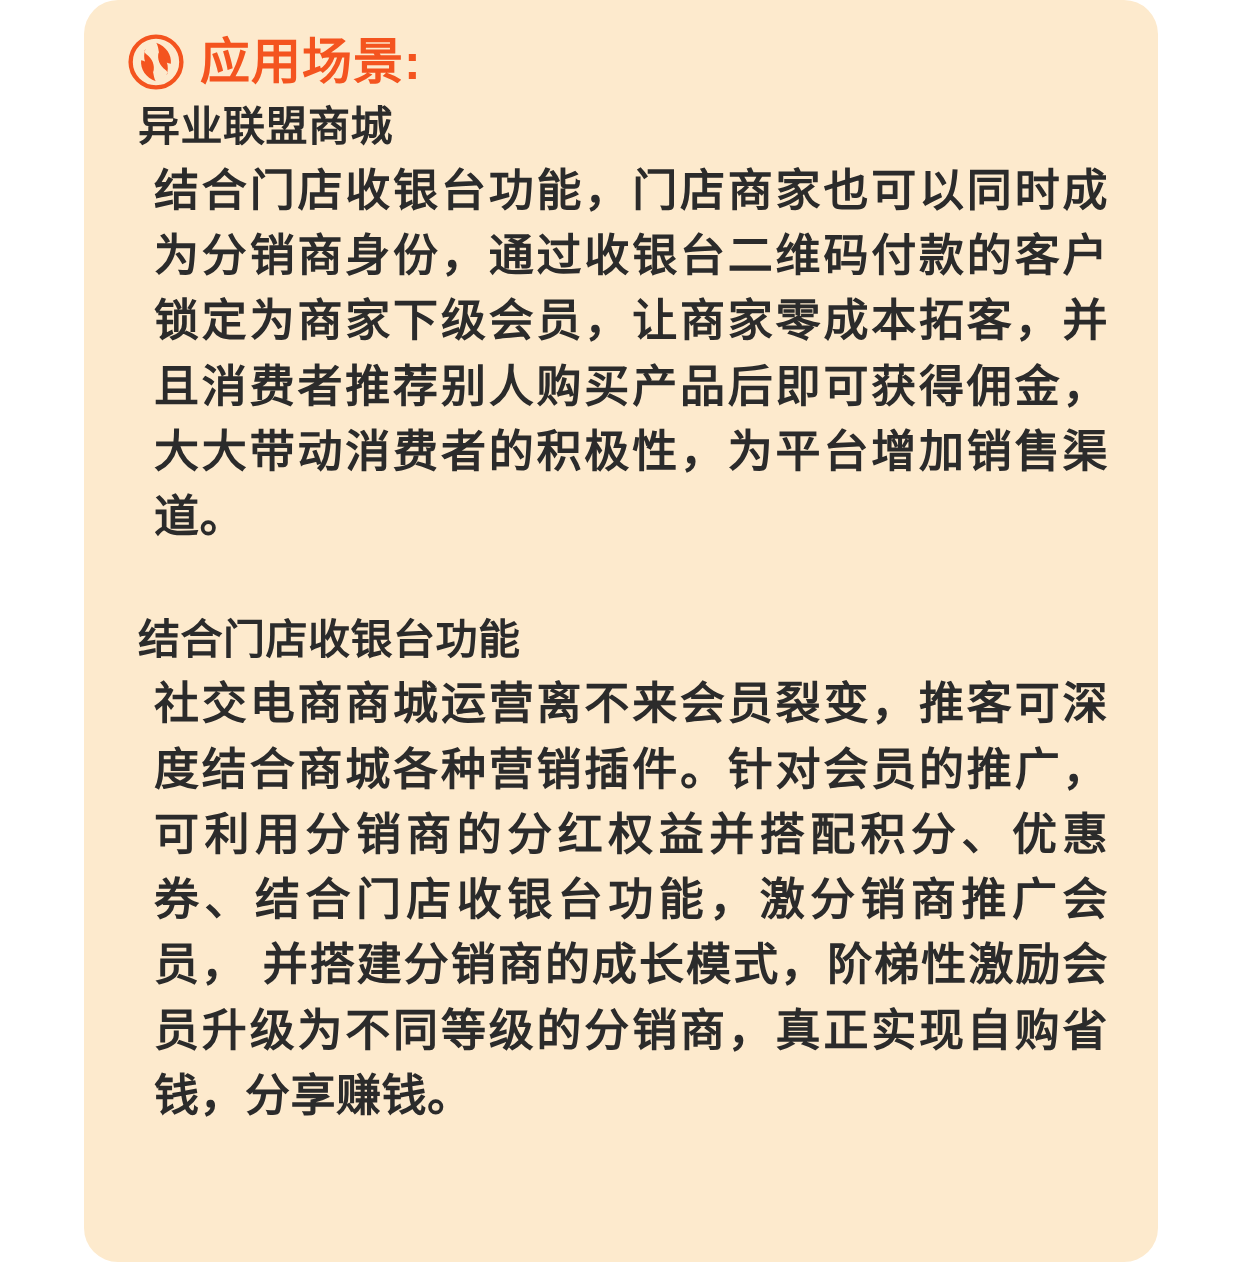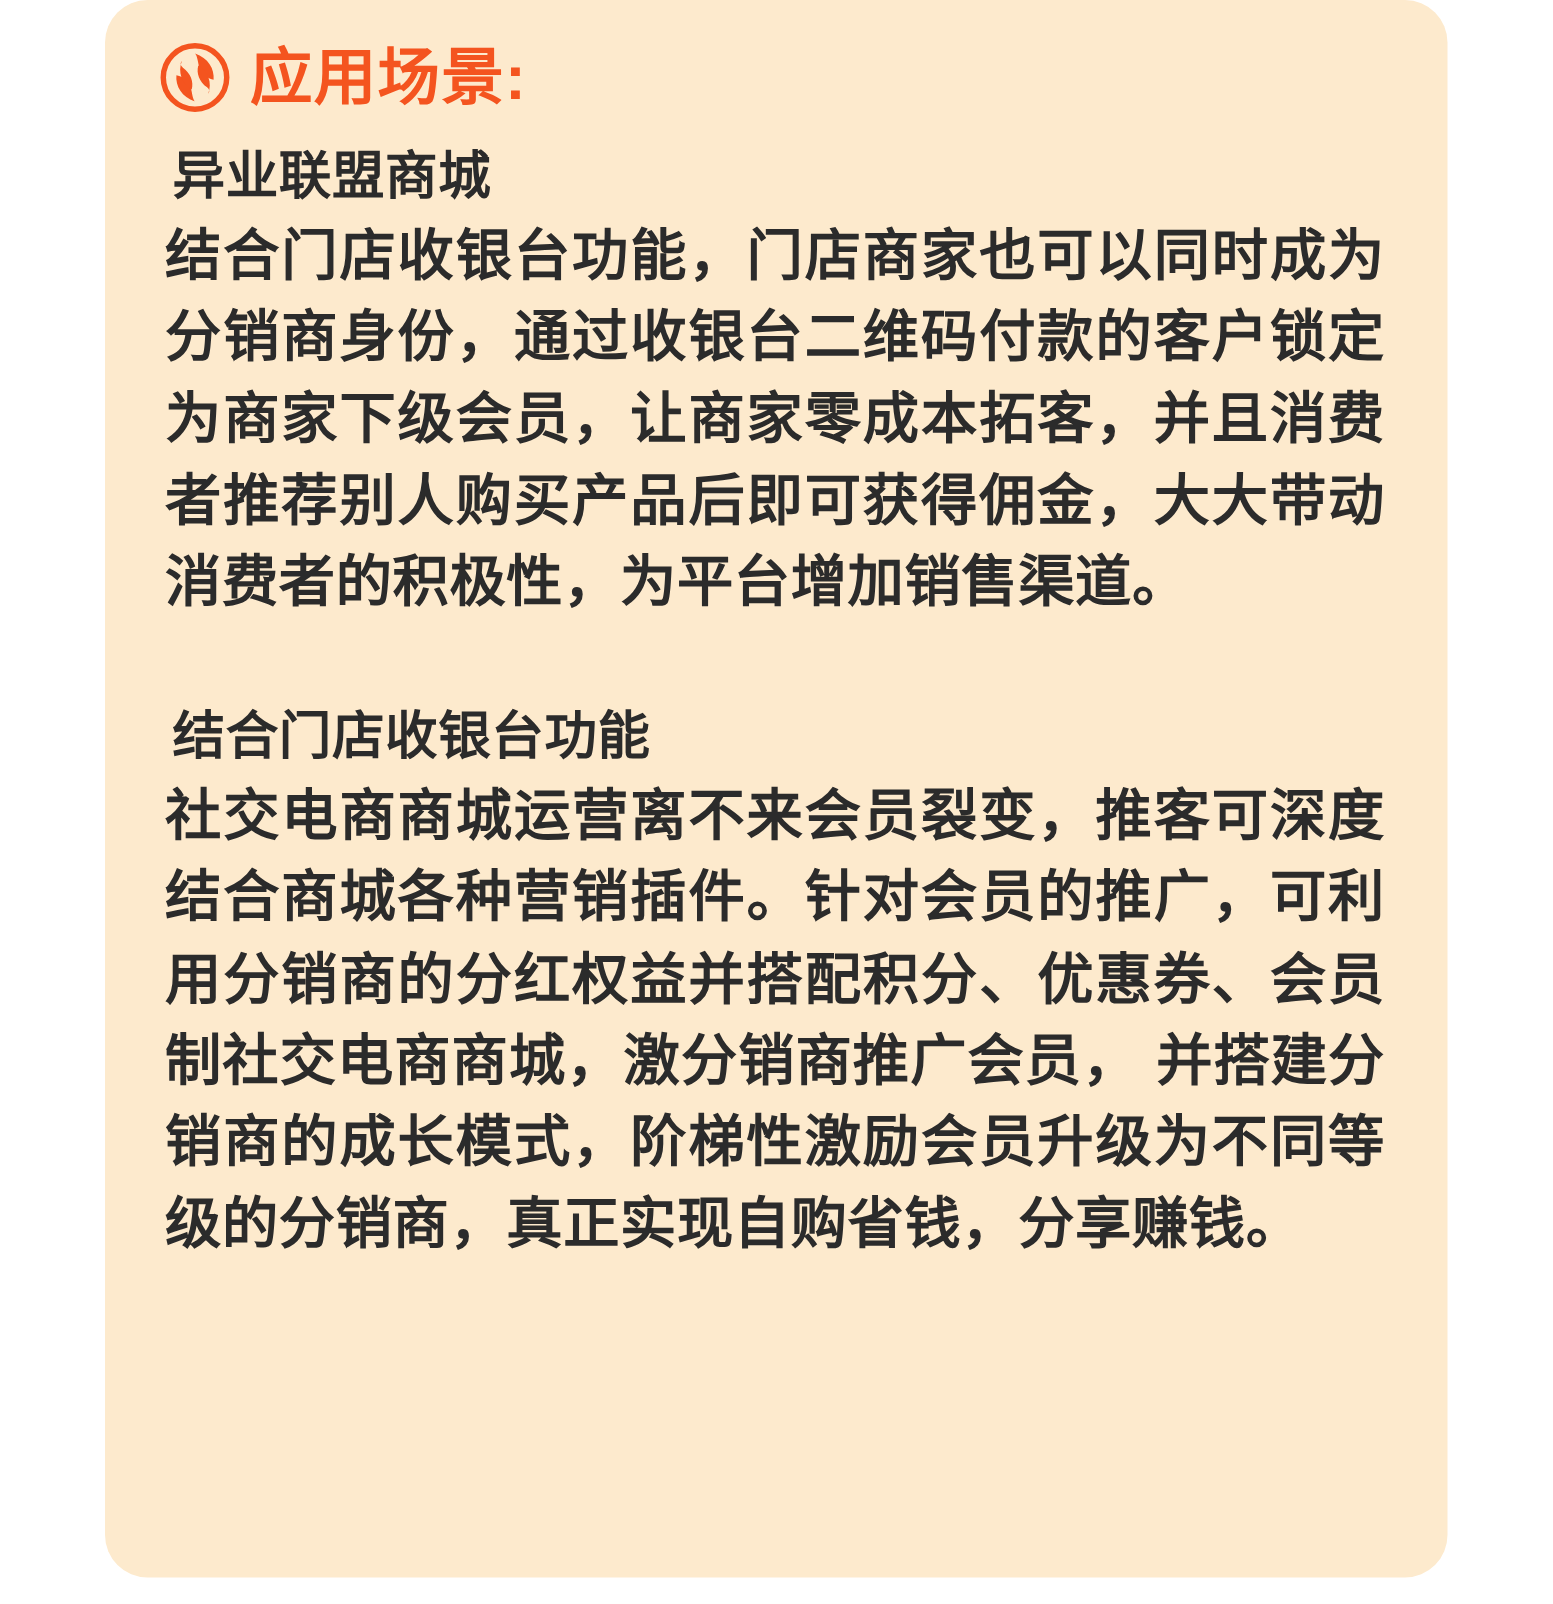--- a/index.html
+++ b/index.html
@@ -35,21 +35,21 @@
   }
 
   .card-inner {
     padding: 34px 44px 0 44px;
   }
 
   .section-title-row {
     display: flex;
     align-items: center;
     gap: 16px;
-    margin-bottom: 22px;
+    margin-bottom: 8px;
   }
 
   .shutter-icon {
     width: 56px;
     height: 56px;
     flex: 0 0 auto;
     display: block;
   }
 
   .section-title {
@@ -73,21 +73,21 @@
     letter-spacing: 0.5px;
     margin: 0 0 2px 10px;
   }
 
   .block-body {
     font-size: 45px;
     line-height: 1.45;
     color: #2b2b2b;
     font-weight: bold;
     letter-spacing: 0.5px;
-    margin: 0 0 0 4px;
+    margin: 0 0 0 26px;
     text-align: justify;
     text-justify: inter-character;
     padding-right: 6px;
   }
 
   .block-gap {
     height: 62px;
   }
 </style>
 </head>
@@ -112,18 +112,18 @@
 
       <div class="block">
         <div class="block-heading">异业联盟商城</div>
         <p class="block-body">结合门店收银台功能，门店商家也可以同时成为分销商身份，通过收银台二维码付款的客户锁定为商家下级会员，让商家零成本拓客，并且消费者推荐别人购买产品后即可获得佣金，大大带动消费者的积极性，为平台增加销售渠道。</p>
       </div>
 
       <div class="block-gap"></div>
 
       <div class="block">
         <div class="block-heading">结合门店收银台功能</div>
-        <p class="block-body">社交电商商城运营离不来会员裂变，推客可深度结合商城各种营销插件。针对会员的推广，可利用分销商的分红权益并搭配积分、优惠券、会员制社交电商商城，激分销商推广会员， 并搭建分销商的成长模式，阶梯性激励会员升级为不同等级的分销商，真正实现自购省钱，分享赚钱。</p>
+        <p class="block-body">社交电商商城运营离不来会员裂变，推客可深度结合商城各种营销插件。针对会员的推广，可利用分销商的分红权益并搭配积分、优惠券、结合门店收银台功能，激分销商推广会员， 并搭建分销商的成长模式，阶梯性激励会员升级为不同等级的分销商，真正实现自购省钱，分享赚钱。</p>
       </div>
 
     </div>
   </div>
 </div>
 
 </body></html>

